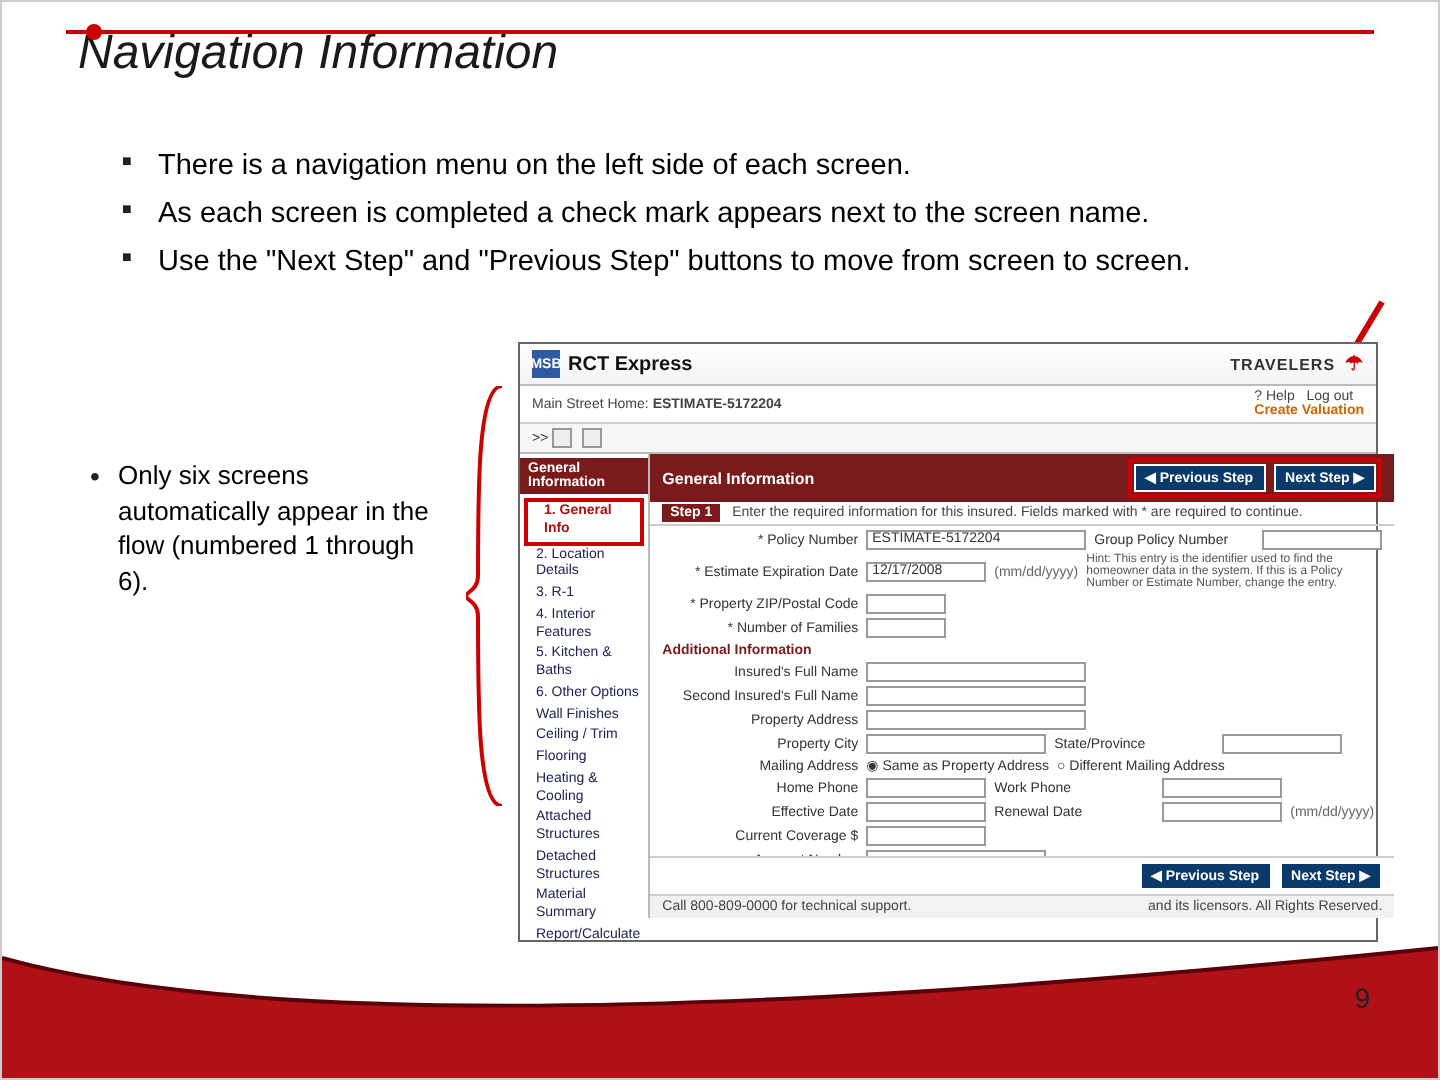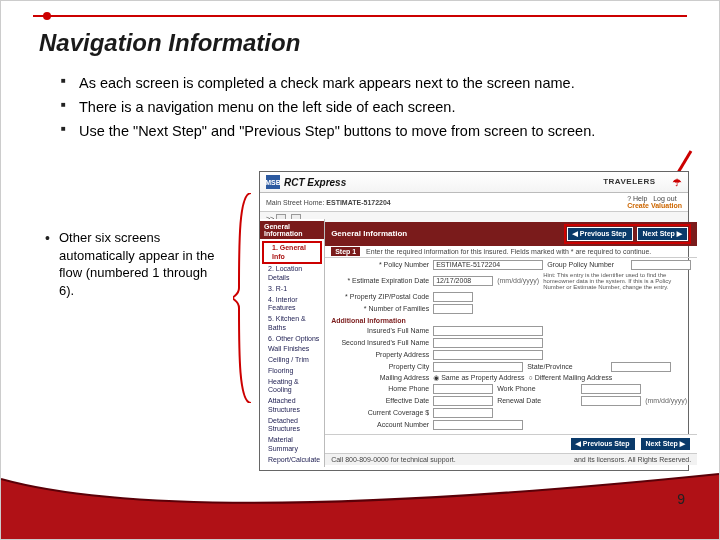--- a/index.html
+++ b/index.html
@@ -1,41 +1,41 @@
 <!DOCTYPE html>
 <html><head>
 <meta charset="utf-8">
 <style>
   * { box-sizing: border-box; margin: 0; padding: 0; }
   html, body { width: 720px; height: 540px; font-family: Arial, Helvetica, sans-serif; background: #fff; position: relative; overflow: hidden; }
   .slide { width: 720px; height: 540px; position: relative; border: 1px solid #ccc; }
   .red-line { position: absolute; left: 32px; right: 32px; top: 14px; height: 2px; background: #c00; z-index: 2; }
   .red-line .dot { position: absolute; left: 10px; top: -3px; width: 8px; height: 8px; border-radius: 50%; background: #c00; }
-  .title { position: absolute; left: 38px; top: 28px; font-size: 24px; font-weight: bold; font-style: italic; color: #1a1a1a; }
+  .title { position: absolute; left: 38px; top: 12px; font-size: 24px; font-weight: normal; font-style: italic; color: #1a1a1a; }
   .bullets { position: absolute; left: 60px; top: 72px; right: 40px; font-size: 14.5px; line-height: 1.5; }
   .bullets li { list-style: none; position: relative; padding-left: 18px; margin-bottom: 2px; }
   .bullets li::before { content: "■"; position: absolute; left: 0; top: 2px; font-size: 8px; color: #222; }
   .side-points { position: absolute; left: 44px; top: 228px; width: 180px; font-size: 13px; line-height: 1.35; }
   .side-points .sp { position: relative; padding-left: 14px; margin-bottom: 30px; }
   .side-points .sp::before { content: "•"; position: absolute; left: 0; top: 0; font-size: 14px; color: #222; }
   .side-points .sp .u { }
   .brace { position: absolute; left: 232px; top: 192px; width: 22px; height: 210px; }
   .app { position: absolute; left: 258px; top: 170px; width: 430px; height: 300px; border: 1px solid #666; background: #fff; font-size: 8px; color: #333; }
   .app .header { display: flex; align-items: center; justify-content: space-between; padding: 3px 6px; border-bottom: 1px solid #bbb; background: linear-gradient(#fff,#f4f4f4); }
   .app .logo { display:flex; align-items:center; gap:4px; }
   .app .logo .sq { width:14px; height:14px; background:#2d5aa0; color:#fff; font-size:7px; font-weight:bold; display:flex; align-items:center; justify-content:center; }
-  .app .logo .rct { font-weight:bold; font-style:italic; font-size:10px; color:#111; }
-  .app .travelers { display:flex; gap:17px; }
+  .app .logo .rct { font-weight:bold; font-size:10px; color:#111; }
+  .app .travelers { display:flex; align-items:center; gap:5px; }
   .app .travelers .umbr { color:#c00; font-size:10px; }
   .app .travelers span { font-weight:bold; font-size:8px; letter-spacing:0.5px; }
   .app .meta { display:flex; justify-content:space-between; align-items:center; padding:2px 6px; font-size:7px; color:#444; border-bottom:1px solid #ccc; }
   .app .meta .orange { color:#cc6600; font-weight:bold; }
   .app .crumb { padding:2px 6px; font-size:7px; border-bottom:1px solid #bbb; background:#f6f6f6; }
   .app .crumb .ic { display:inline-block; width:10px; height:10px; border:1px solid #999; margin-right:3px; vertical-align:middle; background:#eee; }
-  .app .body { display:flex; height: 232px; align-items: center; }
+  .app .body { display:flex; height: 232px; }
   .app .nav { width: 95px; border-right:1px solid #bbb; background:#fff; padding:2px 0; }
   .app .nav .nh { background:#7a1b1b; color:#fff; font-size:7px; font-weight:bold; padding:2px 4px; margin-bottom:2px; }
   .app .nav .navi { display:block; padding:1px 4px 1px 8px; font-size:7px; color:#225; line-height:1.25; white-space:normal; }
   .app .nav .navi.red { color:#a11; font-weight:bold; border:2px solid #c00; margin:0 2px; }
   .app .main { flex:1; display:flex; flex-direction:column; }
   .app .sectionbar { background:#7a1b1b; color:#fff; font-size:8px; font-weight:bold; padding:2px 6px; display:flex; justify-content:space-between; align-items:center; }
   .app .btns { display:flex; gap:4px; }
   .app .btns .nb { background:#0a3a6a; color:#fff; font-size:7px; padding:2px 5px; border:1px solid #fff; }
   .app .btns.highlight { border:2px solid #c00; padding:1px; }
   .app .desc { font-size:7px; padding:2px 6px; color:#444; border-bottom:1px solid #ccc; }
@@ -60,28 +60,28 @@
 
 <div class="slide">
 
   <div class="red-line">
     <div class="dot"></div>
   </div>
 
   <div class="title">Navigation Information</div>
 
   <ul class="bullets">
+    <li>There is a navigation menu on the left side of each screen.</li>
     <li>As each screen is completed a check mark appears next to the screen name.</li>
-    <li>There is a navigation menu on the left side of each screen.</li>
     <li>Use the "Next Step" and "Previous Step" buttons to move from screen to screen.</li>
   </ul>
 
   <div class="side-points">
     <div class="sp">
-      <span>Other six screens </span><span class="u">automatically</span><span> appear in the flow (numbered 1 through 6).</span>
+      <span>Only six screens </span><span class="u">automatically</span><span> appear in the flow (numbered 1 through 6).</span>
     </div>
   </div>
 
   <div class="brace">
     <svg viewBox="0 0 22 210" width="22" height="210">
       <path d="M18 0 C6 0 6 50 6 95 C6 102 0 103 0 105 C0 107 6 108 6 115 C6 160 6 210 18 210" stroke="#c00" stroke-width="2" fill="none"></path>
     </svg>
   </div>
 
   <div class="arrow1">

